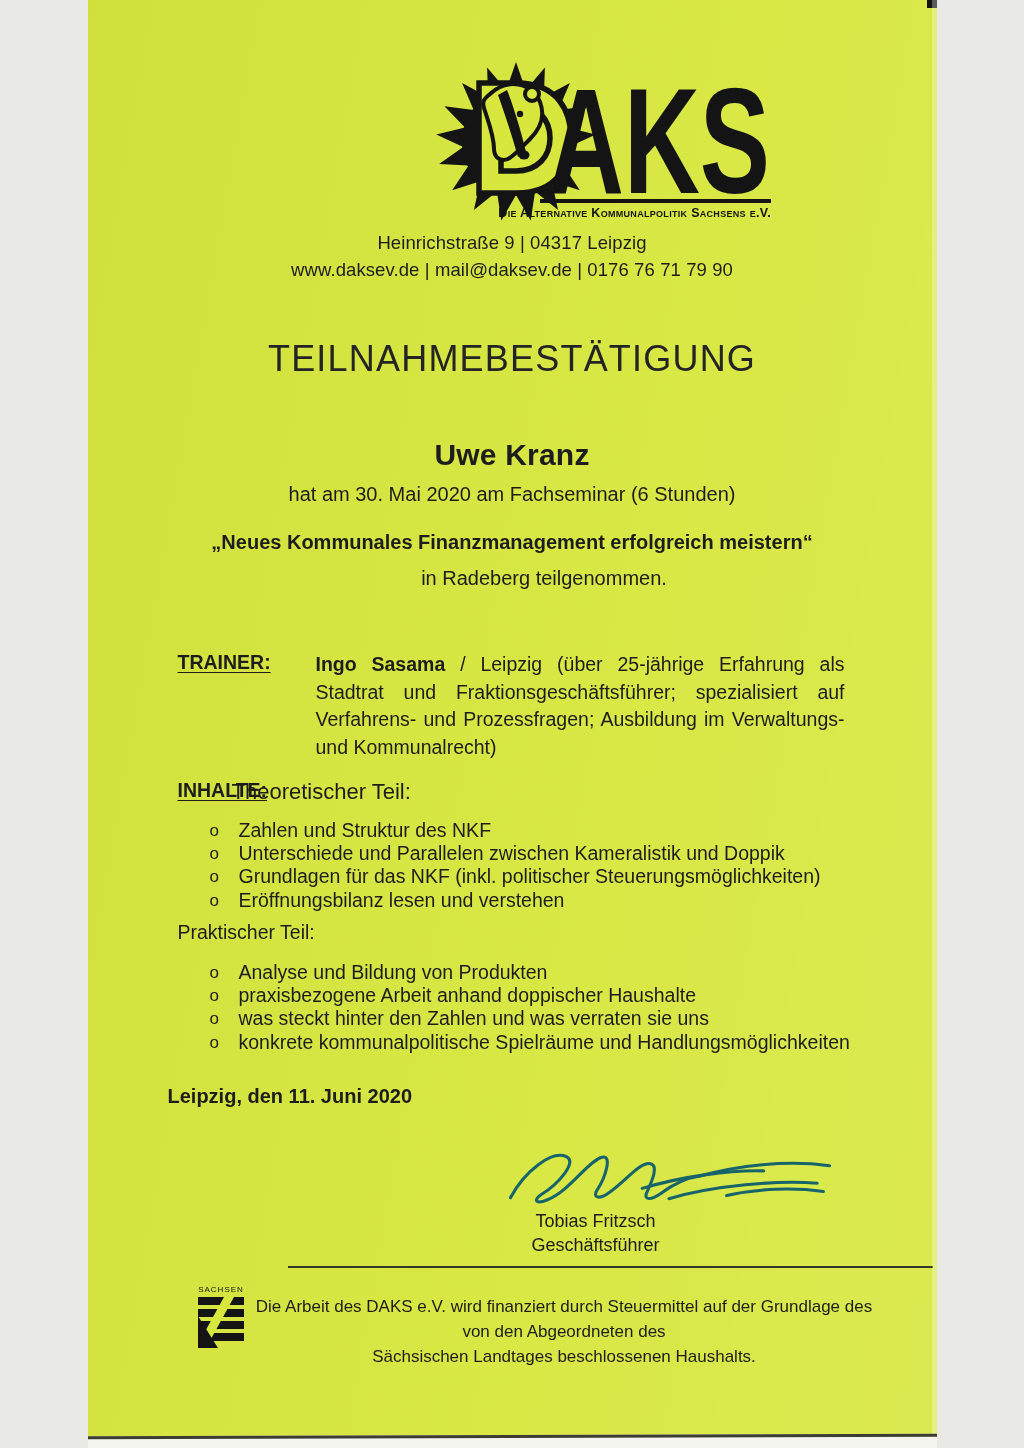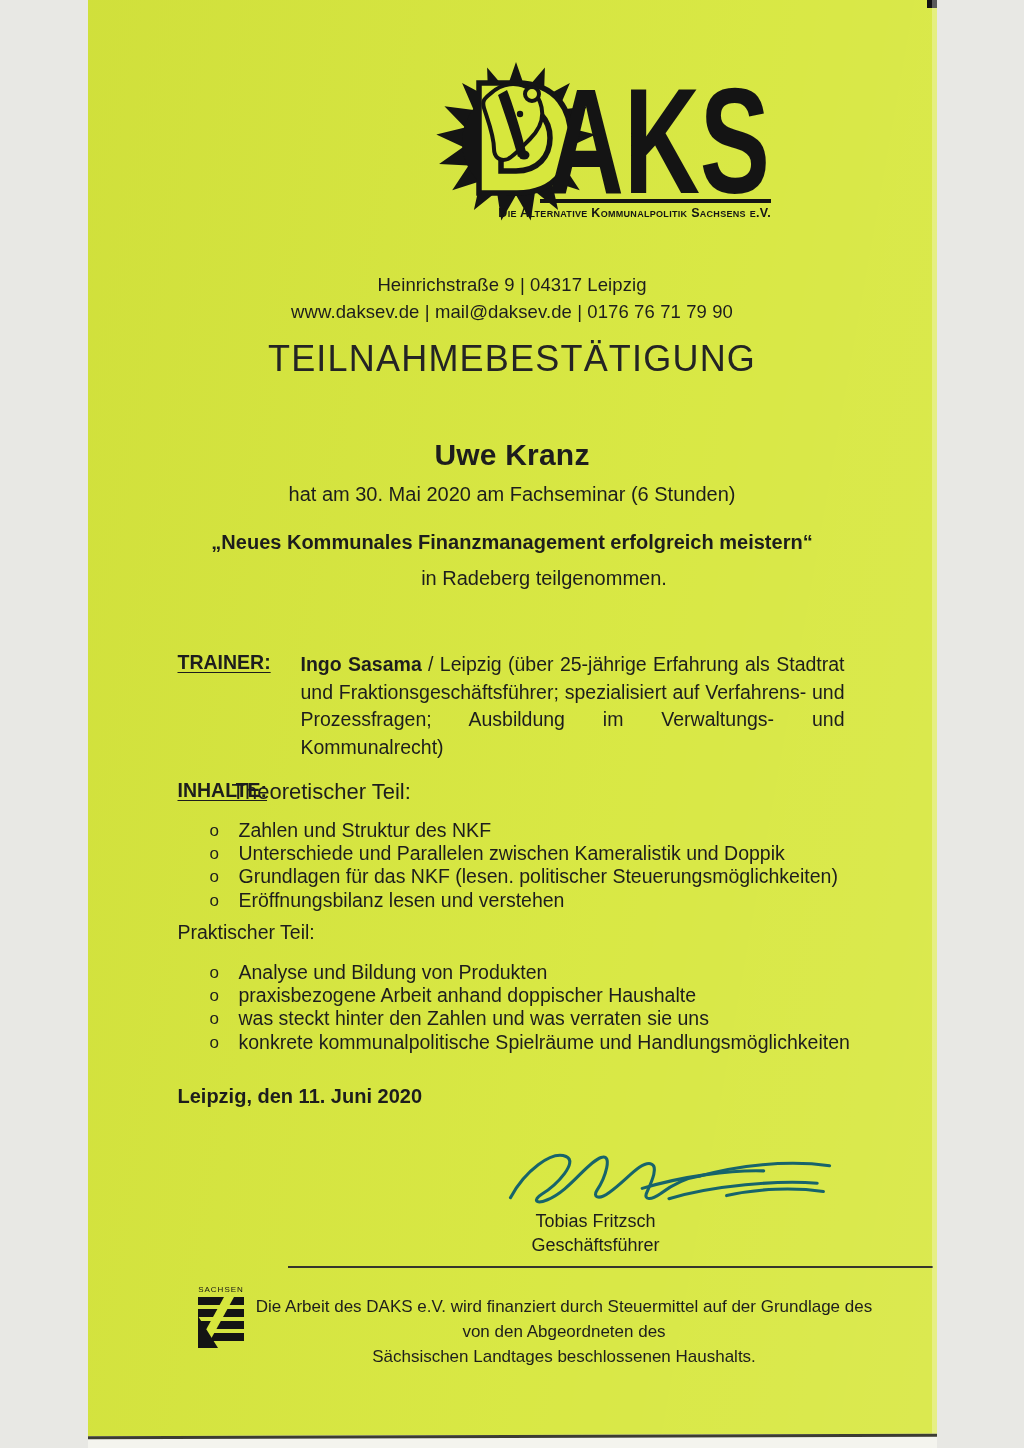--- a/index.html
+++ b/index.html
@@ -16,45 +16,45 @@
     background-image:linear-gradient(100deg, rgba(0,0,0,0.03) 0%, rgba(255,255,255,0.04) 60%, rgba(255,255,255,0.10) 100%);
     font-family:"Liberation Sans", sans-serif;
     color:var(--ink);
     overflow:hidden;
   }
   .abs{position:absolute;}
   .center{width:100%;text-align:center;}
 
   .logo-svg{left:336px;top:60px;width:372px;height:164px;}
 
-  .contact{top:229px;font-size:18.5px;line-height:27px;letter-spacing:0.1px;margin-top:42px;}
+  .contact{top:229px;font-size:18.5px;line-height:27px;letter-spacing:0.1px;}
 
   .doc-title{top:338px;font-size:36px;font-weight:400;letter-spacing:1.2px;color:#242424;}
 
   .participant-name{top:438px;font-size:30px;font-weight:700;letter-spacing:0.2px;}
   .participant-line1{top:483px;font-size:20px;}
   .participant-seminar{top:531px;font-size:20px;font-weight:700;}
   .participant-line2{top:567px;font-size:20px;margin-left:32px;}
 
-  .trainer-row{top:651px;left:90px;right:92px;display:flex;align-items:flex-start;}
+  .trainer-row{top:651px;left:90px;right:92px;display:flex;align-items:flex-start;gap:15px;}
   .trainer-label{flex:none;width:123px;font-size:19.5px;font-weight:700;text-decoration:underline;text-underline-offset:3px;}
   .trainer-text{flex:1;font-size:19.5px;line-height:27.5px;text-align:justify;}
   .trainer-text .bold{font-weight:700;}
 
   .inhalte-label{top:736px;left:90px;font-size:19.5px;font-weight:700;text-decoration:underline;text-underline-offset:3px;margin-top:43px;}
   .section-head1{top:779px;left:108px;font-size:22px;margin-left:36px;}
   .section-head2{top:921px;left:90px;font-size:19.5px;}
 
   .bullet-list{left:122px;font-size:19.5px;line-height:23.2px;}
   .list1{top:819px;}
   .list2{top:961px;}
   .bullet-list .li{display:flex;}
   .bullet-list .marker{flex:none;width:29px;font-size:17px;}
 
-  .date-line{top:1085px;left:90px;font-size:20px;font-weight:700;}
+  .date-line{top:1085px;left:80px;font-size:20px;font-weight:700;}
 
   .signature-svg{left:406px;top:1140px;width:352px;height:70px;}
 
   .signer{top:1210px;left:352px;width:312px;text-align:center;font-size:18px;line-height:23.5px;}
 
   .sep-line{top:1266px;left:200px;width:645px;height:2px;background:#35352c;}
 
   .footer-logo{left:102px;top:1284px;width:62px;height:66px;}
   .footer-text{top:1294px;left:168px;right:64px;text-align:center;font-size:17px;line-height:25px;}
 
@@ -111,21 +111,21 @@
     <div class="li">
         <span class="marker">o</span>
         <span>Zahlen und Struktur des NKF</span>
       </div>
     <div class="li">
         <span class="marker">o</span>
         <span>Unterschiede und Parallelen zwischen Kameralistik und Doppik</span>
       </div>
     <div class="li">
         <span class="marker">o</span>
-        <span>Grundlagen für das NKF (lesen. politischer Steuerungsmöglichkeiten)</span>
+        <span>Grundlagen für das NKF (inkl. politischer Steuerungsmöglichkeiten)</span>
       </div>
     <div class="li">
         <span class="marker">o</span>
         <span>Eröffnungsbilanz lesen und verstehen</span>
       </div>
   </div>
 
   <div class="abs section-head2">Praktischer Teil:</div>
   <div class="abs bullet-list list2">
     <div class="li">

